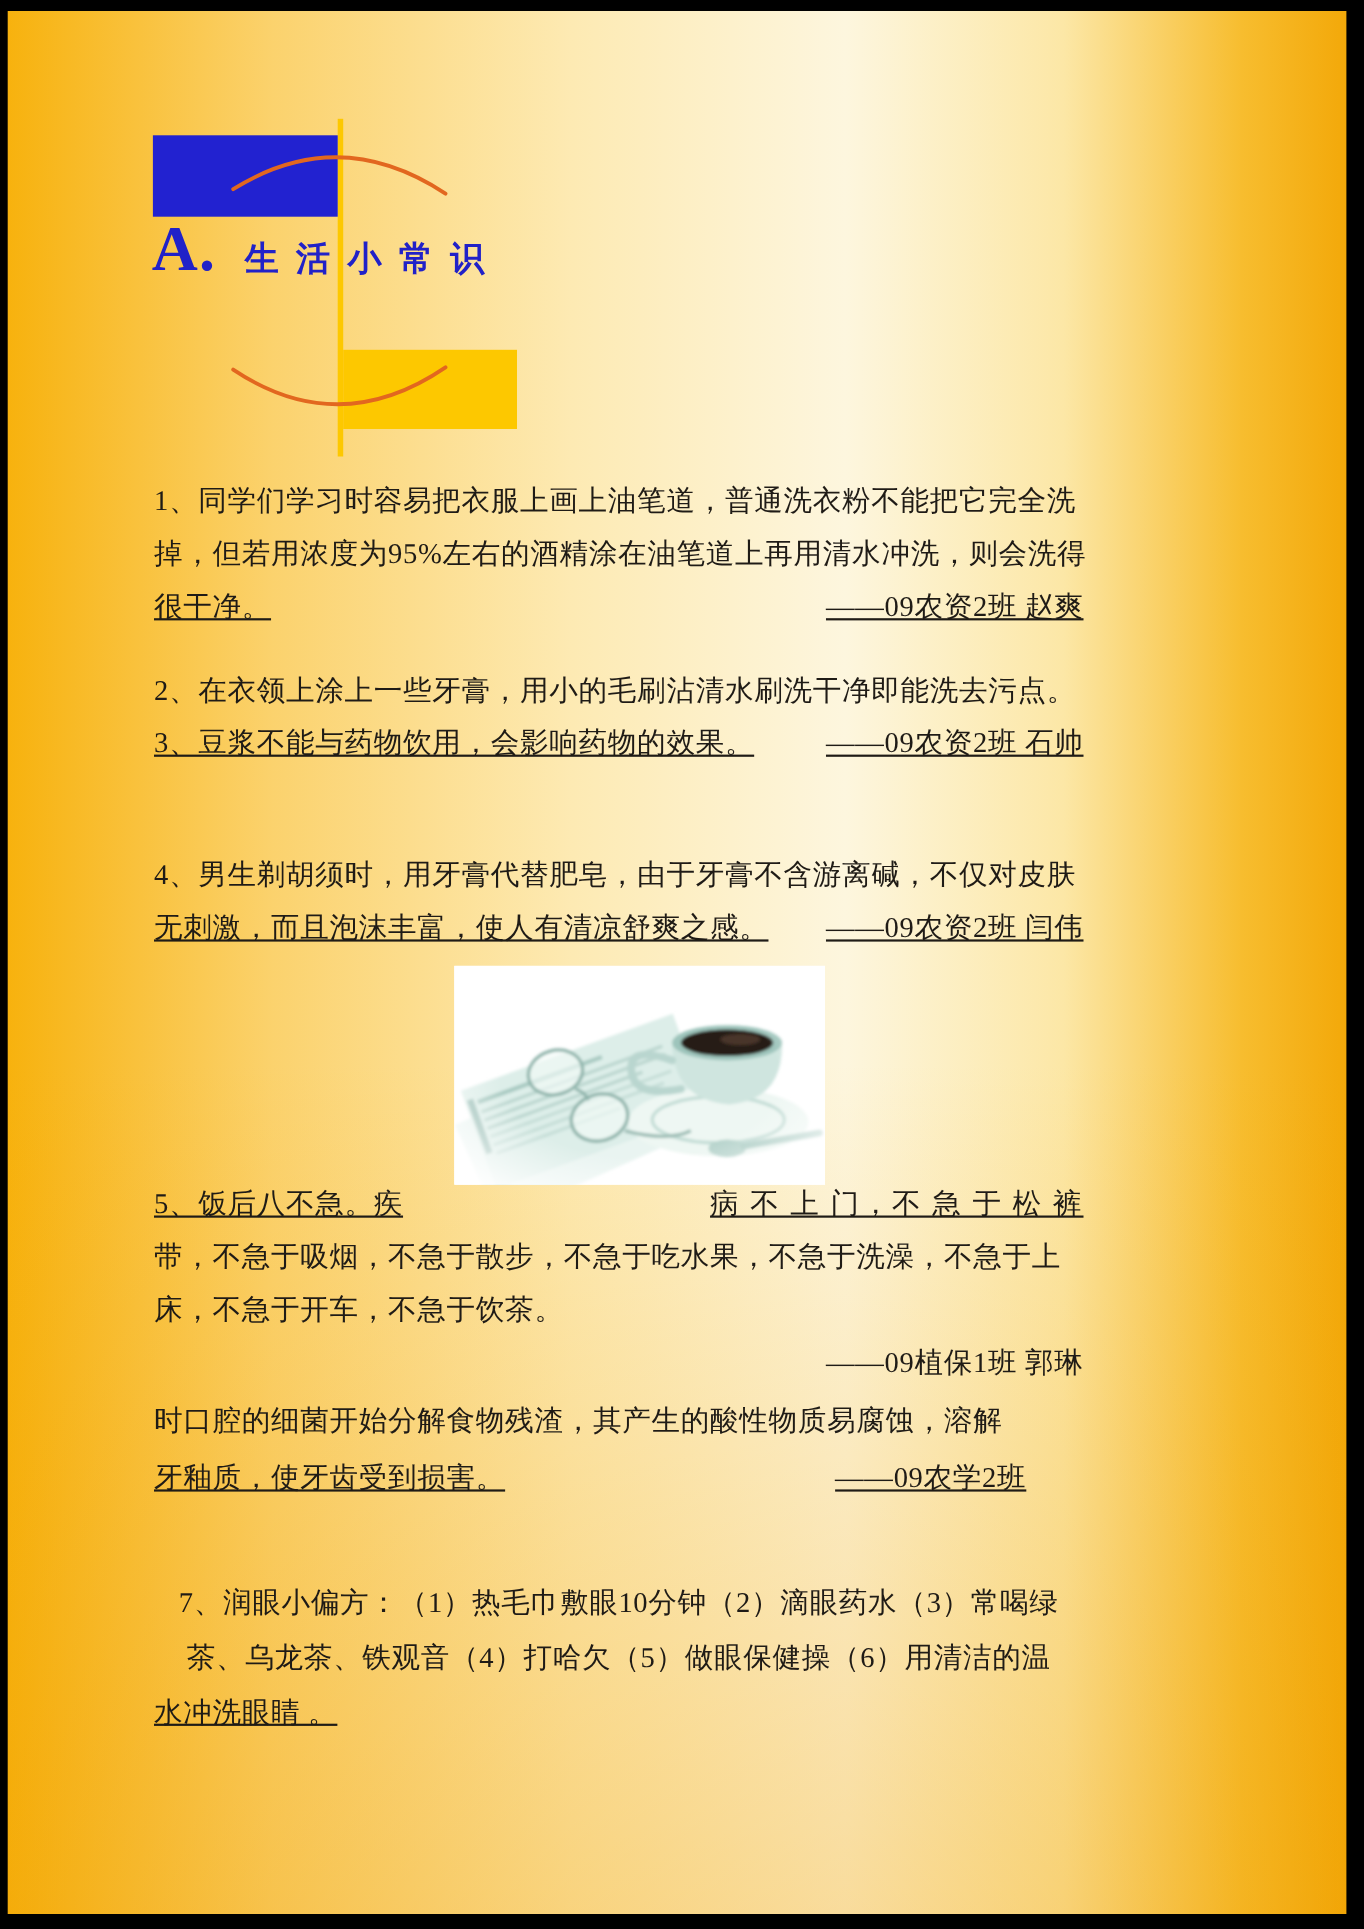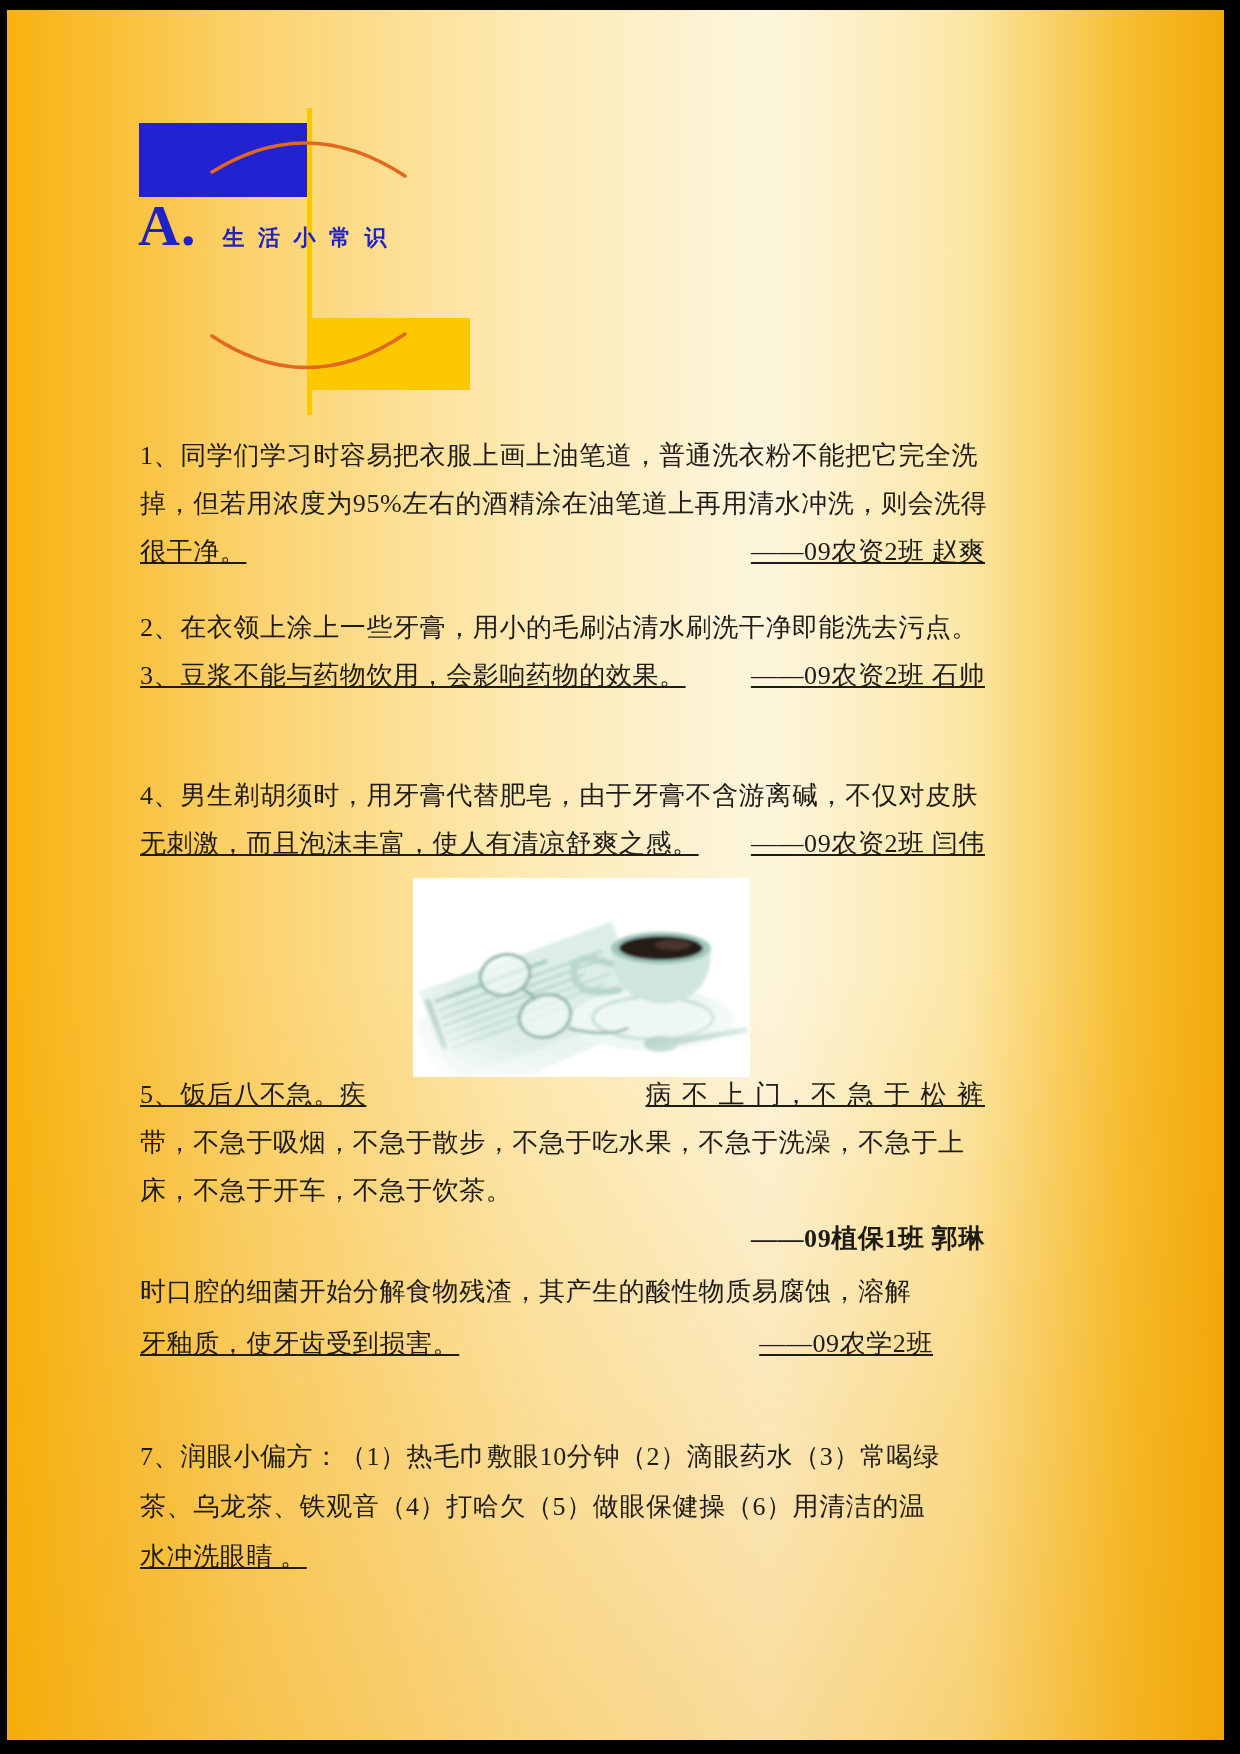--- a/index.html
+++ b/index.html
@@ -24,32 +24,32 @@
   .deco-blue  { position:absolute; left:139px; top:123px; width:168px; height:74px; z-index:2; }
   .deco-vline { position:absolute; left:307px; top:108px; width:5px;  height:307px; z-index:1; }
   .deco-ysq   { position:absolute; left:312px; top:318px; width:158px; height:72px; z-index:2; }
   .arcs       { position:absolute; left:180px; top:100px; z-index:4; }
   
   .title-row {
     position:absolute; left:138px; top:192px; z-index:5;
     display:flex; align-items:baseline; gap:26px; white-space:nowrap;
   }
   .section-letter { font-size:58px; font-weight:bold; letter-spacing:1px; }
-  .section-title  { font-size:22px; font-weight:bold; letter-spacing:2px; word-spacing:4px; }
+  .section-title  { font-size:31px; font-weight:bold; letter-spacing:2px; word-spacing:4px; }
   
   .tip { position:absolute; left:140px; width:845px; z-index:5; }
   .tline {
     height:48px; line-height:48px;
     font-size:26px; letter-spacing:0.6px;
     white-space:nowrap;
   }
   .lh52 .tline { height:52px; line-height:52px; }
-  .lh50 .tline { height:50px; line-height:50px; }
+  .lh50 .tline { height:50px; line-height:50px;text-align:center; }
   .split { display:flex; justify-content:space-between;text-decoration:underline; }
-  .right-only { text-align:right;font-weight:bold; }
+  .right-only { text-align:right; }
   .attr-offset { padding-right:52px; }
   .spaced { letter-spacing:2px; }
   
   .photo {
     position:absolute; left:413px; top:878px; width:337px; height:199px;
     background:#ffffff; z-index:5;
   }
 </style>
 </head>
 <body>

